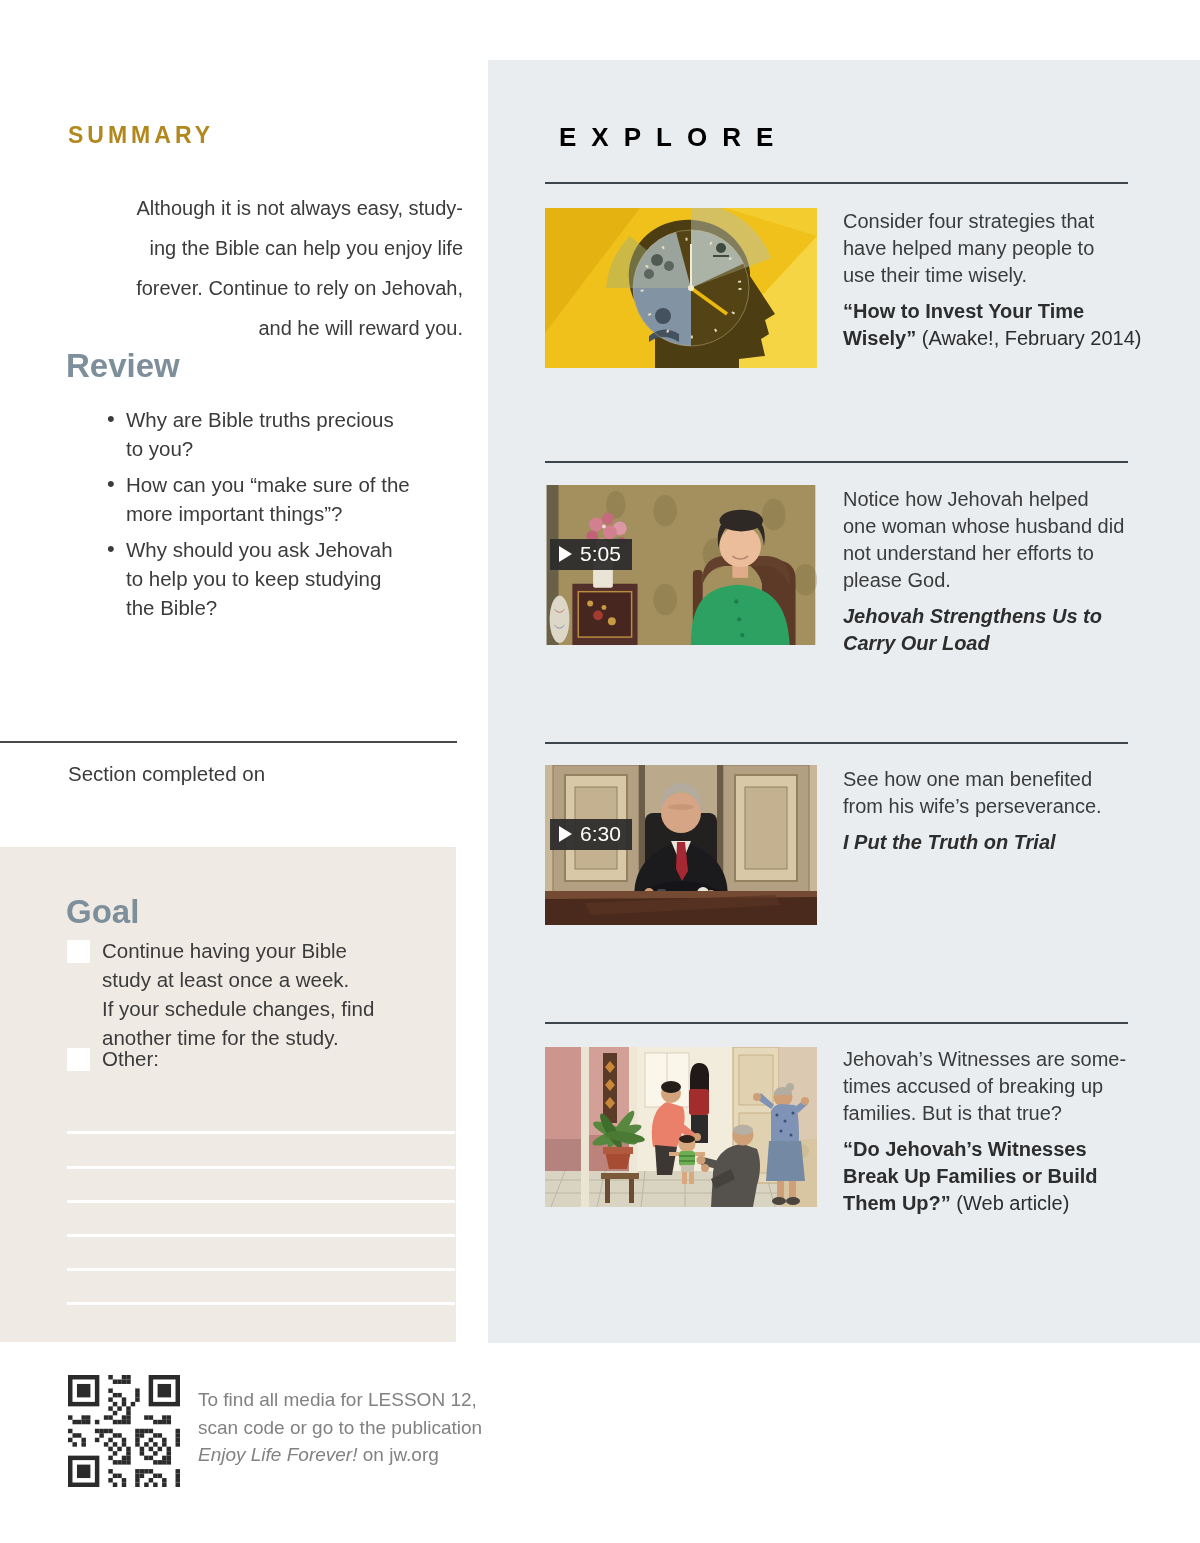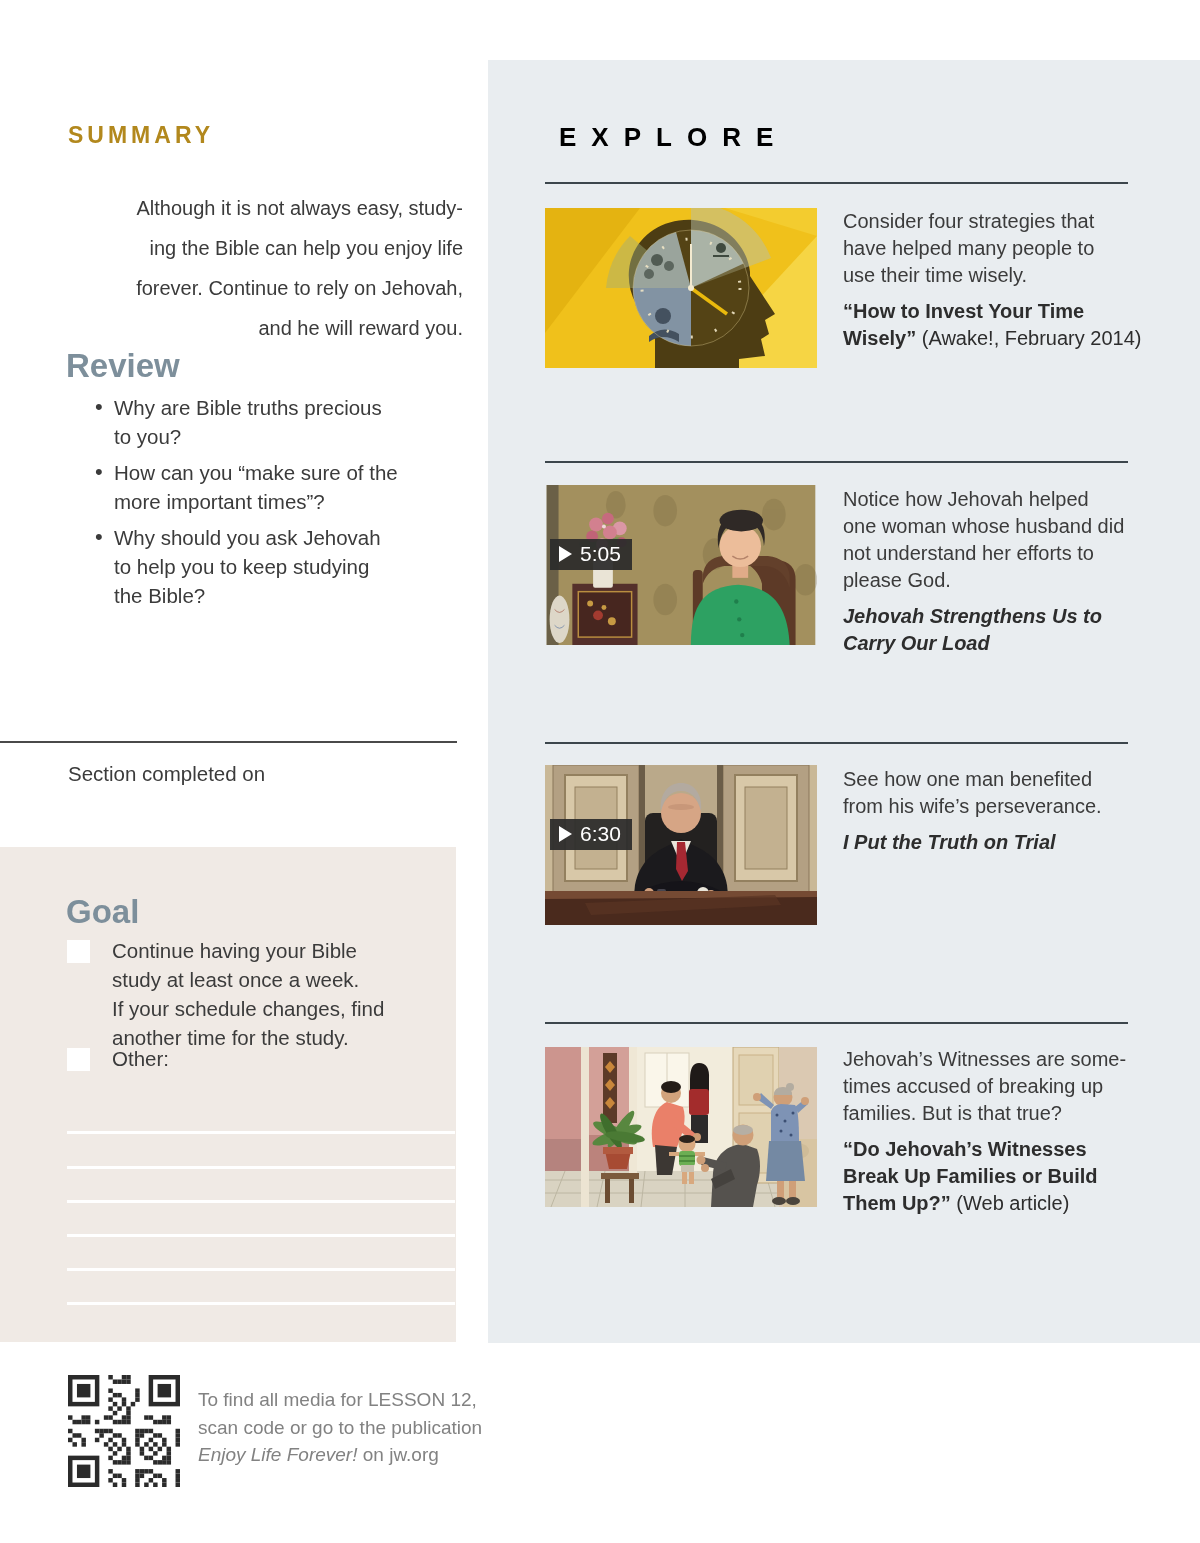--- a/index.html
+++ b/index.html
@@ -10,28 +10,28 @@
   .prewrap{white-space:pre-line;}
 
   
   #explore-panel{position:absolute;left:488px;top:60px;width:712px;height:1283px;background:#e9edf0;}
   #goal-panel{position:absolute;left:0;top:847px;width:456px;height:495px;background:#f0eae5;}
 
   
   #summary-title{position:absolute;left:68px;top:107px;font-size:23px;font-weight:700;letter-spacing:4px;color:#b2881d;}
   #summary-body{position:absolute;left:68px;top:168px;width:395px;font-size:20px;line-height:40px;color:#3b3b3b;text-align:right;}
   #review-title{position:absolute;left:66px;top:320px;font-size:33px;font-weight:700;color:#7d8f9b;}
-  #review-list{position:absolute;left:95px;top:393px;width:360px;margin:0;padding:0;list-style:none;}
+  #review-list{position:absolute;left:95px;top:393px;width:360px;margin:12px;padding:0;list-style:none;}
   #review-list li{position:relative;padding-left:19px;margin-bottom:7px;font-size:20.5px;line-height:29px;}
   #review-list li::before{content:"\2022";position:absolute;left:0;top:-1px;font-size:22px;}
   #section-rule{position:absolute;left:0;top:741px;width:457px;border-top:2px solid #4a4a4a;}
   #section-completed{position:absolute;left:68px;top:762px;font-size:20.5px;}
 
   #goal-title{position:absolute;left:66px;top:866px;font-size:33px;font-weight:700;color:#7d8f9b;}
-  .goal-item{position:absolute;left:67px;width:360px;display:flex;align-items:flex-start;gap:10px;}
+  .goal-item{position:absolute;left:67px;width:360px;display:flex;align-items:flex-start;}
   .goal-checkbox{flex:0 0 23px;width:23px;height:23px;background:#ffffff;margin-top:4px;}
   .goal-text{margin-left:12px;font-size:20.5px;line-height:29px;}
   #goal-item-1{top:936px;}
   #goal-item-2{top:1044px;text-align:right;}
   .write-line{position:absolute;left:67px;width:388px;height:3px;background:#ffffff;}
 
   #qr-block{position:absolute;left:68px;top:1375px;width:112px;height:112px;}
   #qr-block svg{width:112px;height:112px;display:block;}
   #qr-note{position:absolute;left:198px;top:1386px;width:310px;font-size:19px;line-height:27.5px;font-weight:400;color:#828282;}
   #qr-note .pub-italic{font-style:italic;}
@@ -63,21 +63,21 @@
   <p id="summary-body" class="prewrap">Although it is not always easy, study-
 ing the Bible can help you enjoy life
 forever. Continue to rely on Jehovah,
 and he will reward you.</p>
 
   <h2 id="review-title">Review</h2>
   <ul id="review-list">
     <li class="prewrap">Why are Bible truths precious
 to you?</li>
     <li class="prewrap">How can you “make sure of the
-more important times”?</li>
+more important things”?</li>
     <li class="prewrap">Why should you ask Jehovah
 to help you to keep studying
 the Bible?</li>
   </ul>
 
   <div id="section-rule"></div>
   <div id="section-completed">Section completed on</div>
 
   <h2 id="goal-title">Goal</h2>
 

